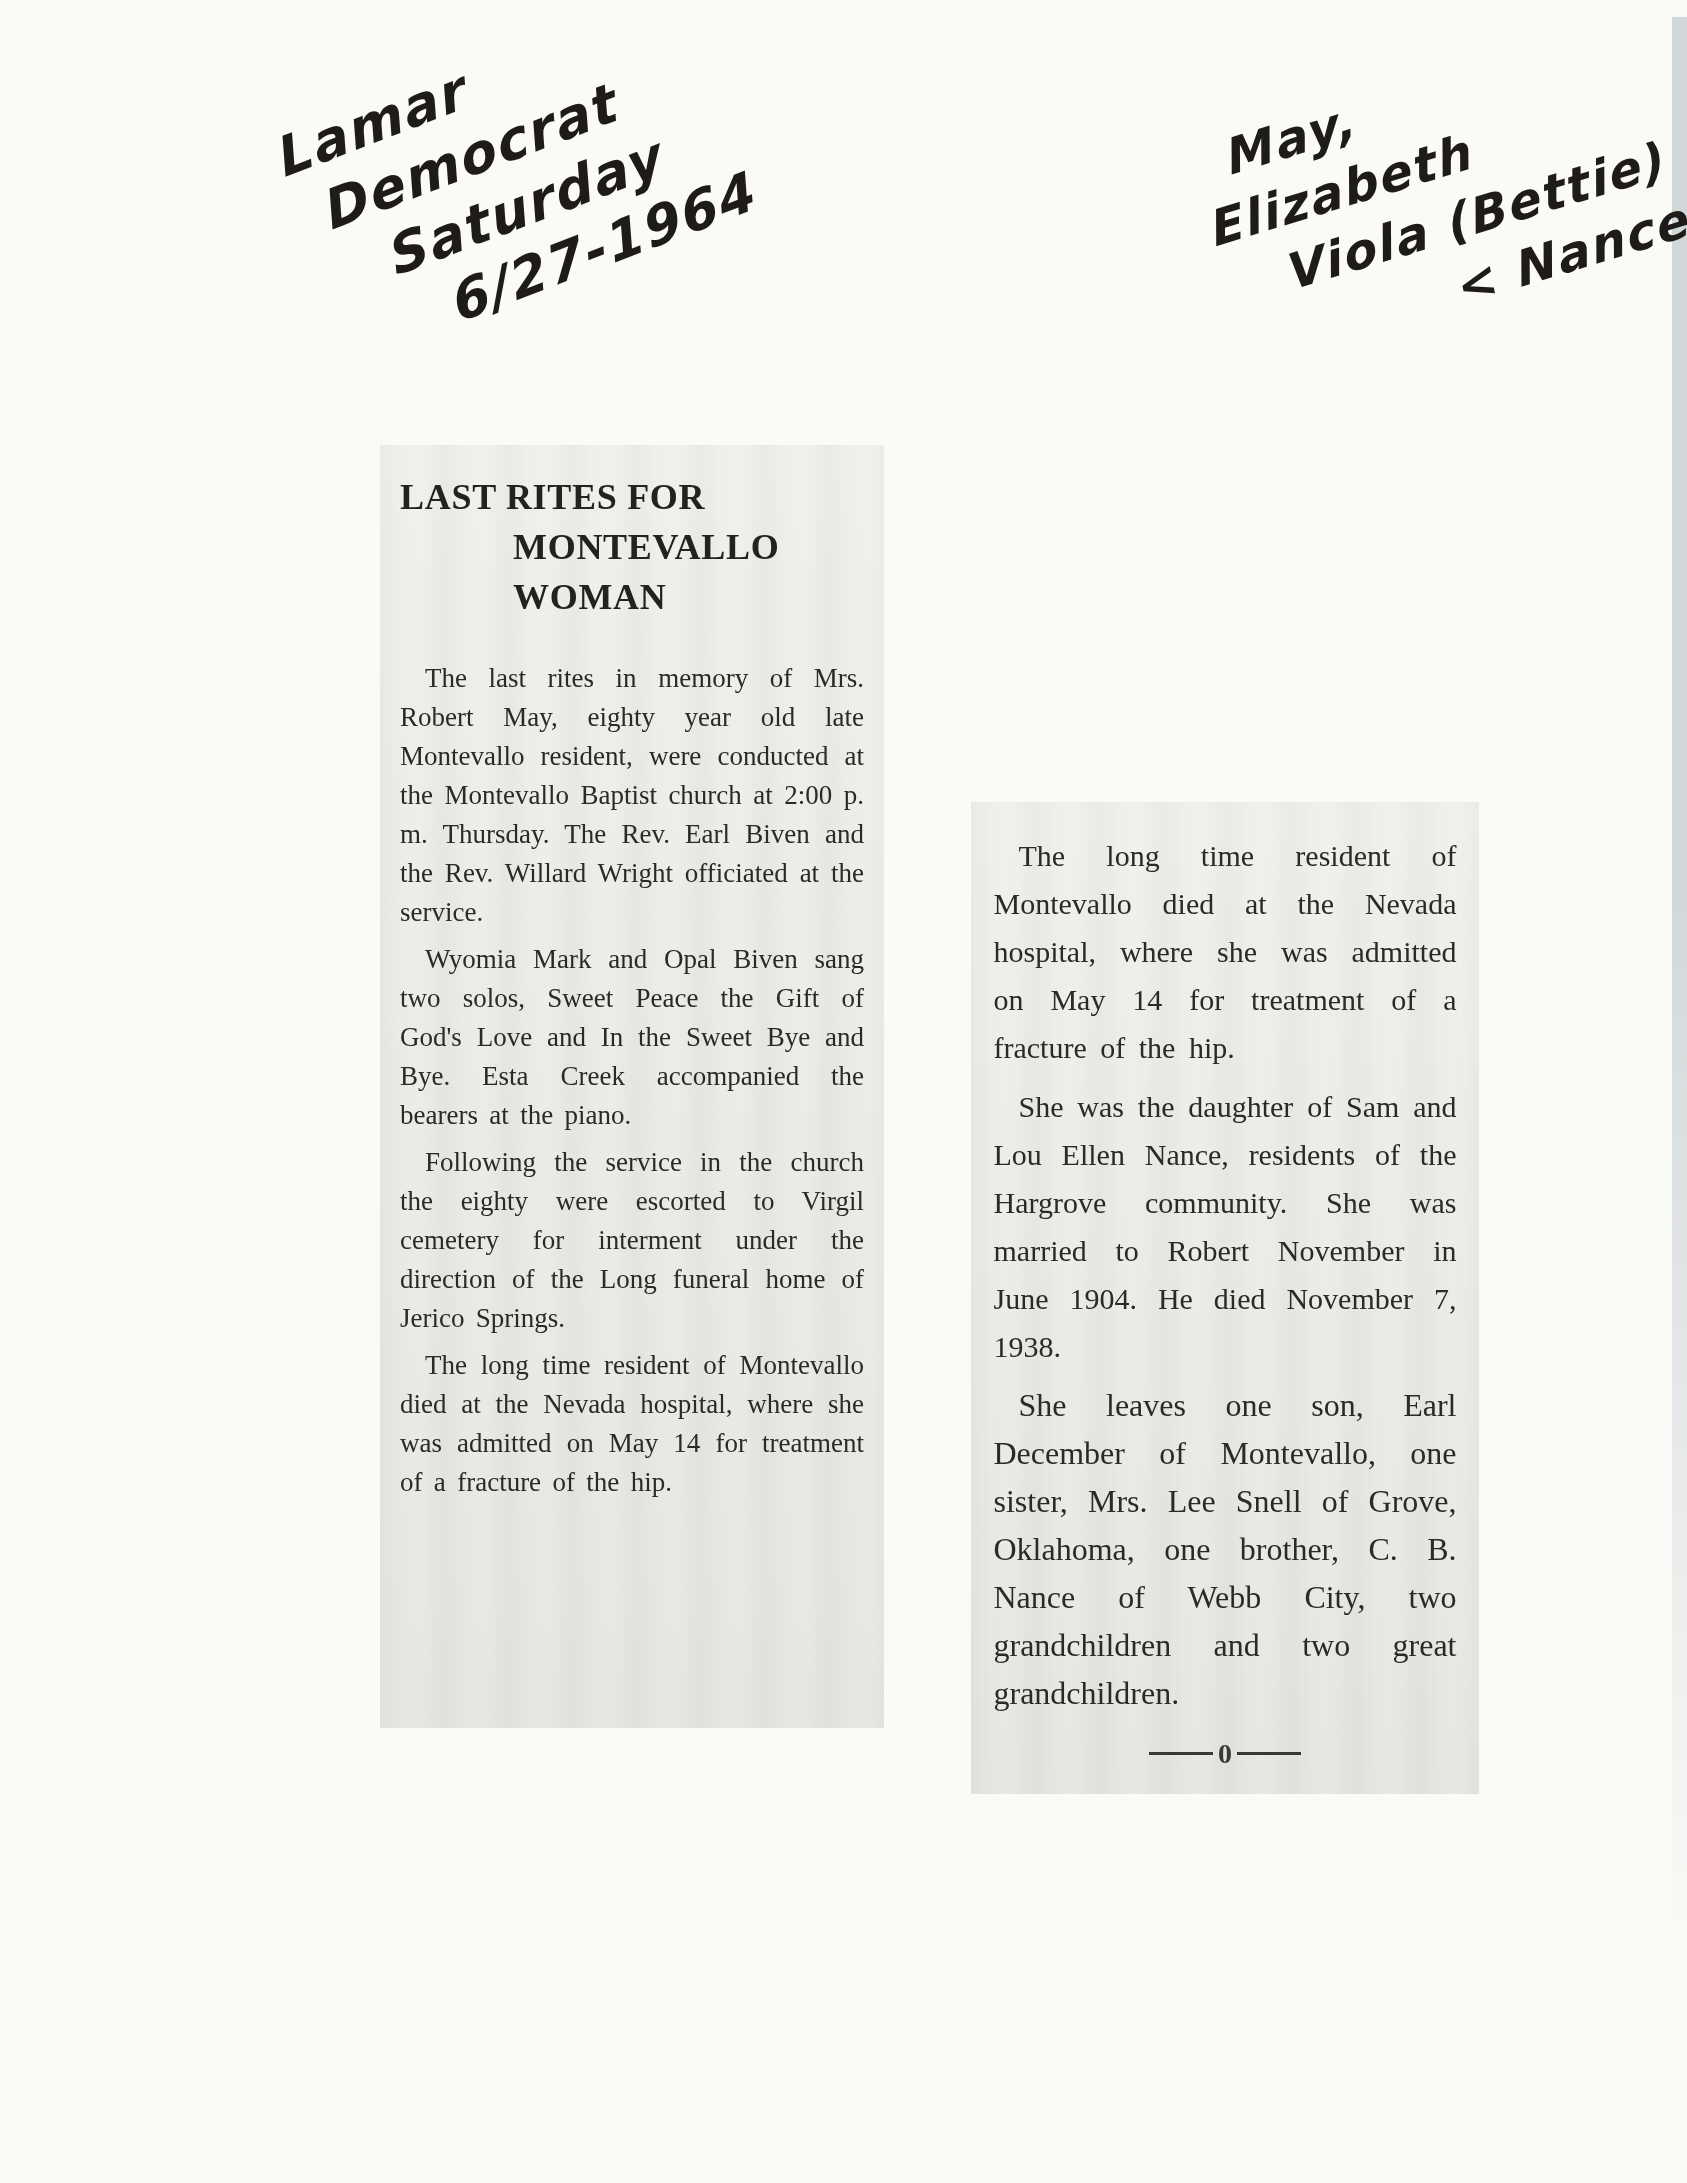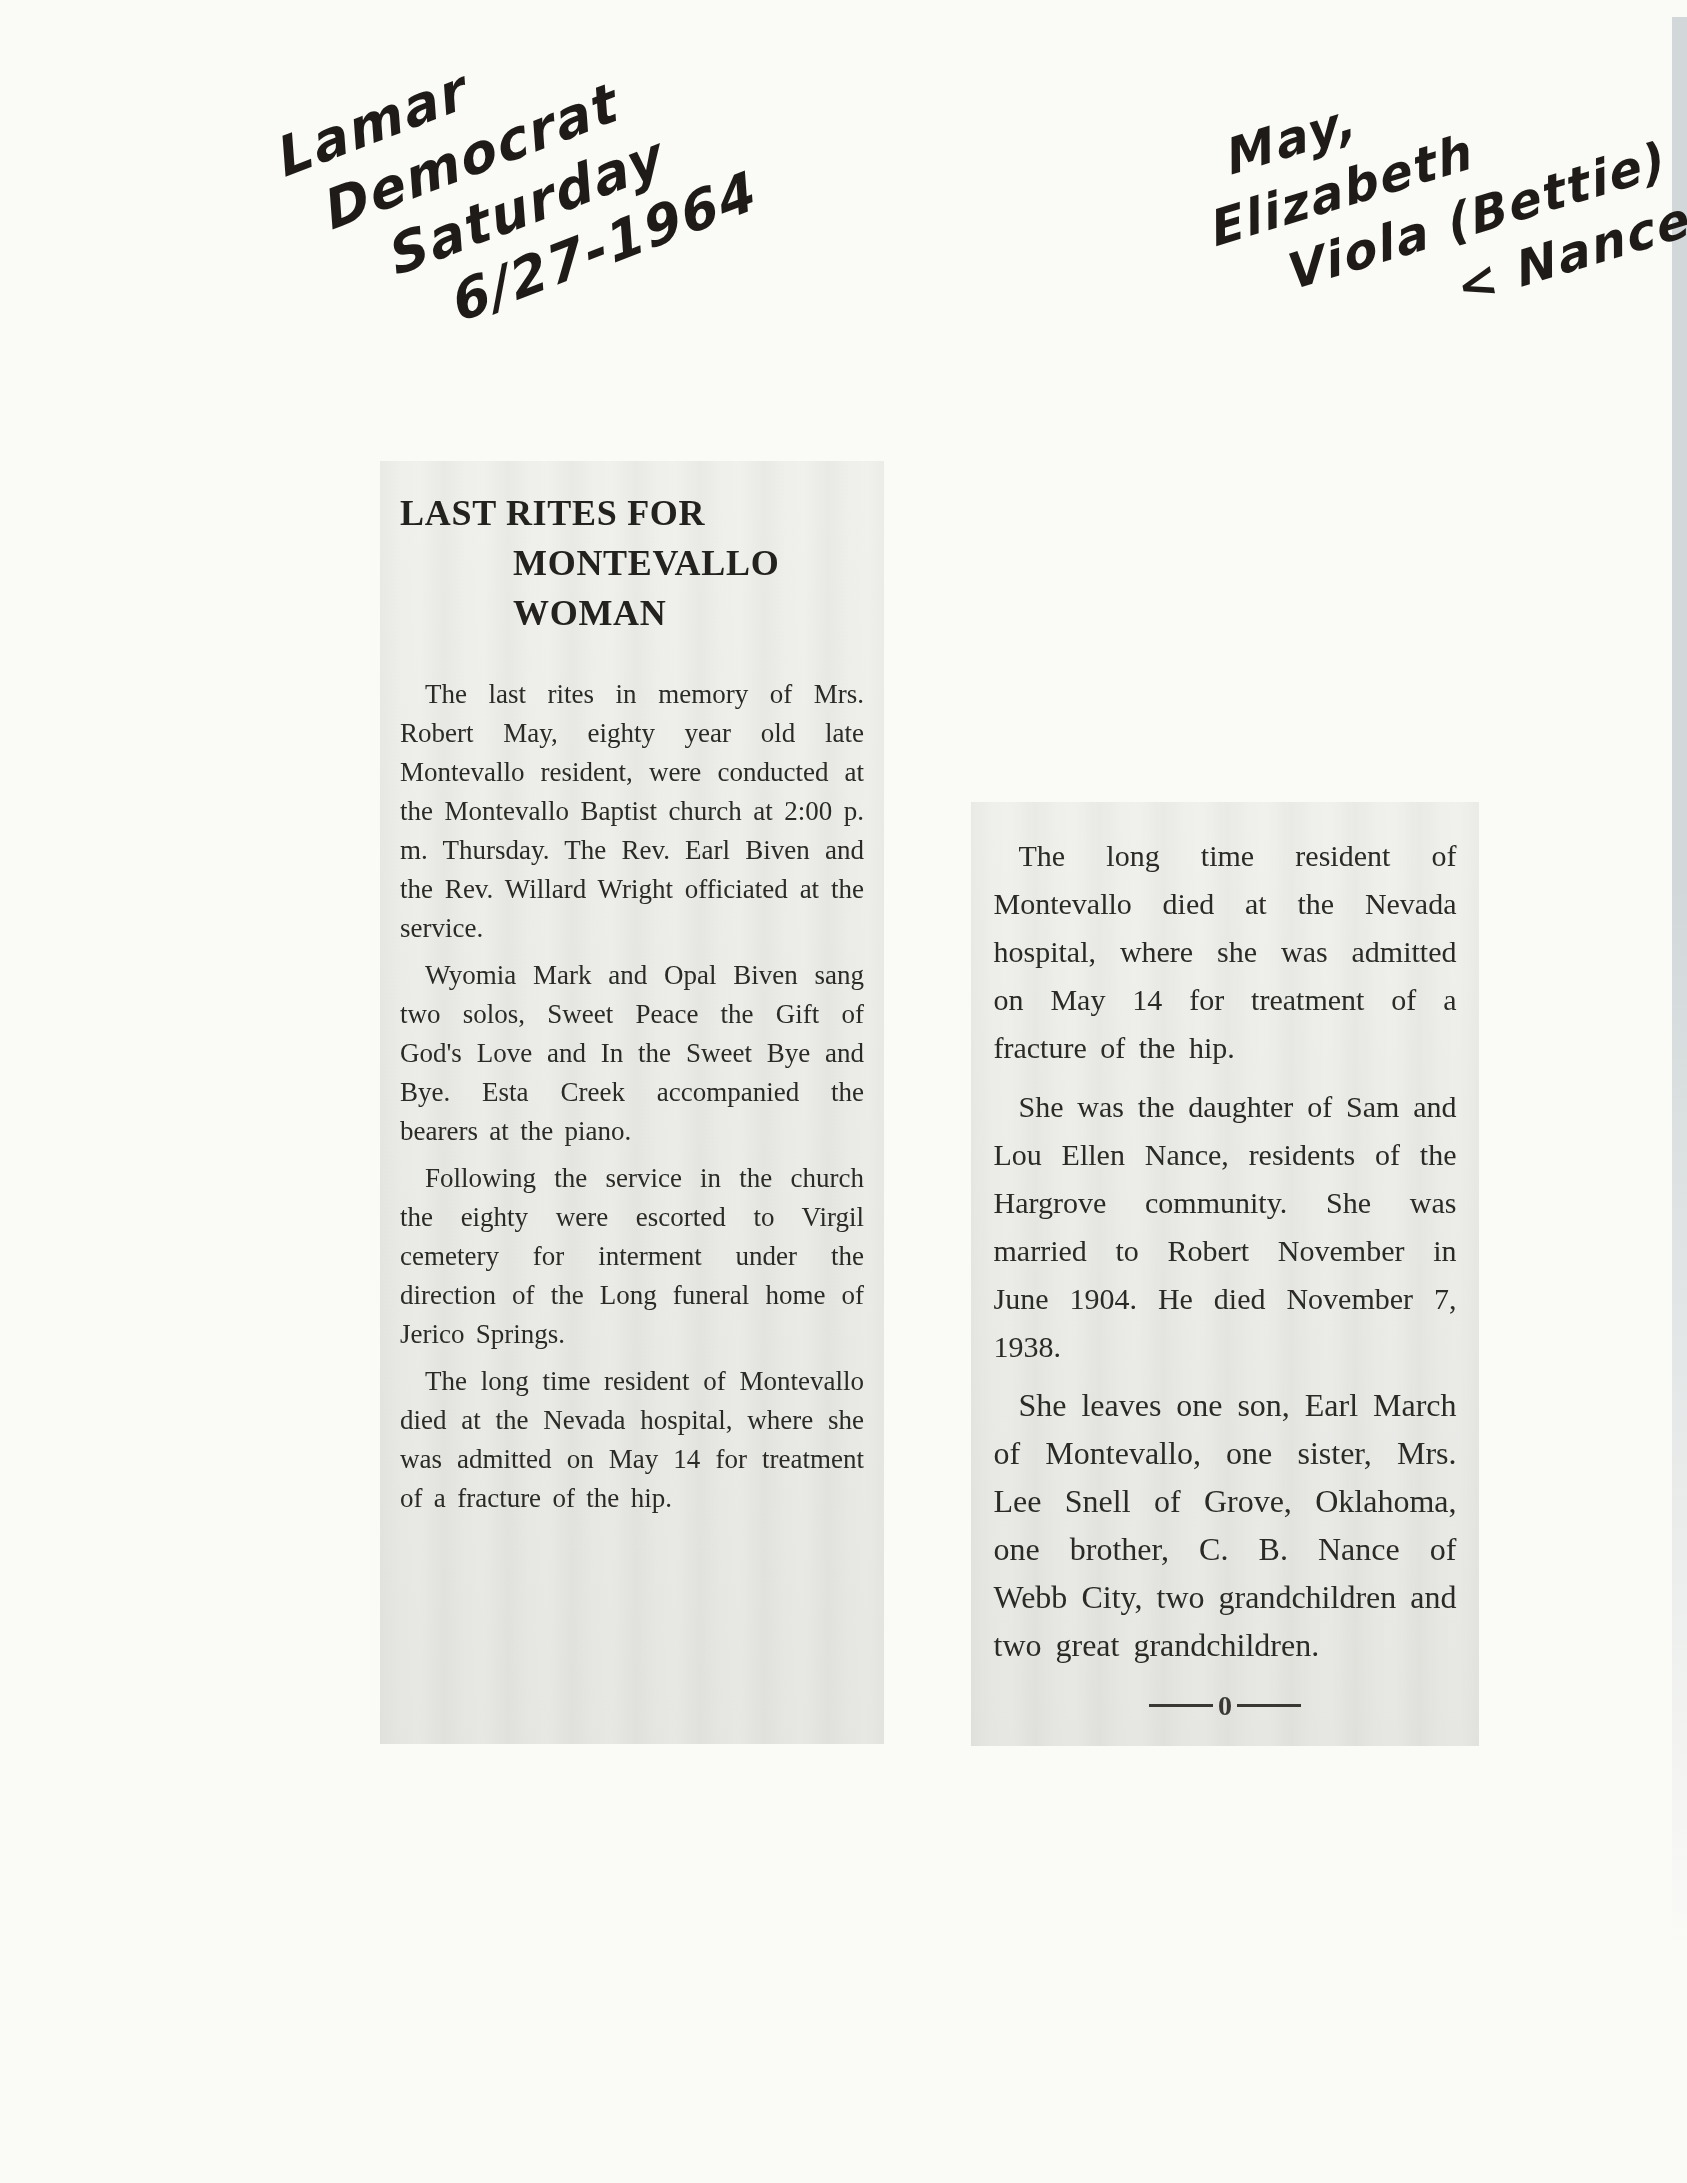--- a/index.html
+++ b/index.html
@@ -48,21 +48,21 @@
   .clipping{
     position:absolute;box-sizing:border-box;
     background-color:var(--clip);
     background-image:
       repeating-linear-gradient(90deg,
         rgba(120,120,115,0.05) 0px, rgba(120,120,115,0.0) 22.5px,
         rgba(255,255,255,0.06) 40px, rgba(120,120,115,0.05) 64px),
       linear-gradient(to bottom, rgba(255,255,255,0.25), rgba(0,0,0,0.02));
     color:var(--print);
   }
-  .clip-left{left:380px;top:461px;width:504px;min-height:1283px;padding:26.5px 20px 22.5px 20px;}
+  .clip-left{left:380px;top:445px;width:504px;min-height:1283px;padding:26.5px 20px 22.5px 20px;}
   .clip-right{left:971px;top:802px;width:508px;min-height:893px;padding:30px 22.5px 26.5px 22.5px;}
   .headline{
     font-weight:bold;font-size:36px;line-height:50px;letter-spacing:0.7px;
     color:#24221e;font-family:"Liberation Serif", serif;
   }
   .headline-l2{margin-left:113px;}
   .clip-body{margin-top:37px;}
   .news-p{
     margin:0 0 8px 0;
     font-size:27px;line-height:39px;
@@ -107,21 +107,21 @@
     <p class="news-p">Wyomia Mark and Opal Biven sang two solos, Sweet Peace the Gift of God's Love and In the Sweet Bye and Bye. Esta Creek accompanied the bearers at the piano.</p>
     <p class="news-p">Following the service in the church the eighty were escorted to Virgil cemetery for interment under the direction of the Long funeral home of Jerico Springs.</p>
     <p class="news-p">The long time resident of Montevallo died at the Nevada hospital, where she was admitted on May 14 for treatment of a fracture of the hip.</p>
   </div>
 </div>
 
 <div class="clipping clip-right">
   <div>
     <p class="news-p">The long time resident of Montevallo died at the Nevada hospital, where she was admitted on May 14 for treatment of a fracture of the hip.</p>
     <p class="news-p">She was the daughter of Sam and Lou Ellen Nance, residents of the Hargrove community. She was married to Robert November in June 1904. He died November 7, 1938.</p>
-    <p class="news-p bigger">She leaves one son, Earl March of Montevallo, one sister, Mrs. Lee Snell of Grove, Oklahoma, one brother, C. B. Nance of Webb City, two grandchildren and two great grandchildren.</p>
+    <p class="news-p bigger">She leaves one son, Earl December of Montevallo, one sister, Mrs. Lee Snell of Grove, Oklahoma, one brother, C. B. Nance of Webb City, two grandchildren and two great grandchildren.</p>
   </div>
   <div class="divider">
     <span class="rule"></span>
     <span class="zero">0</span>
     <span class="rule"></span>
   </div>
 </div>
 
 
 </body></html>

